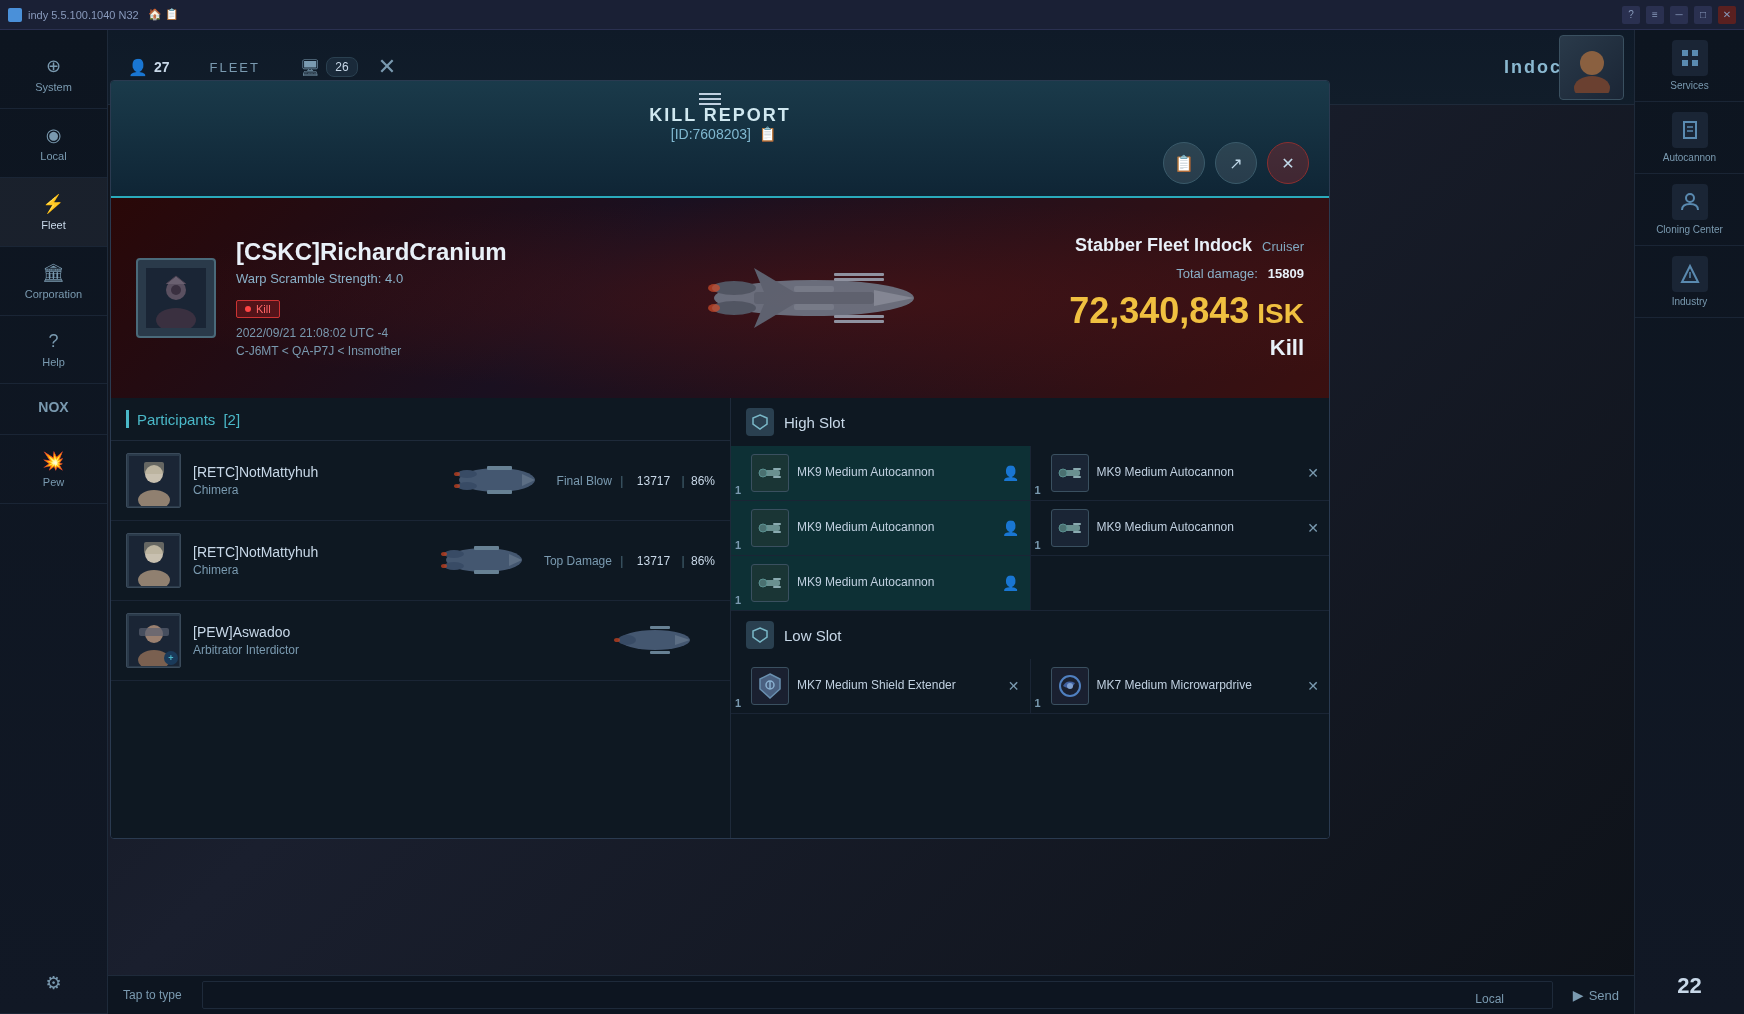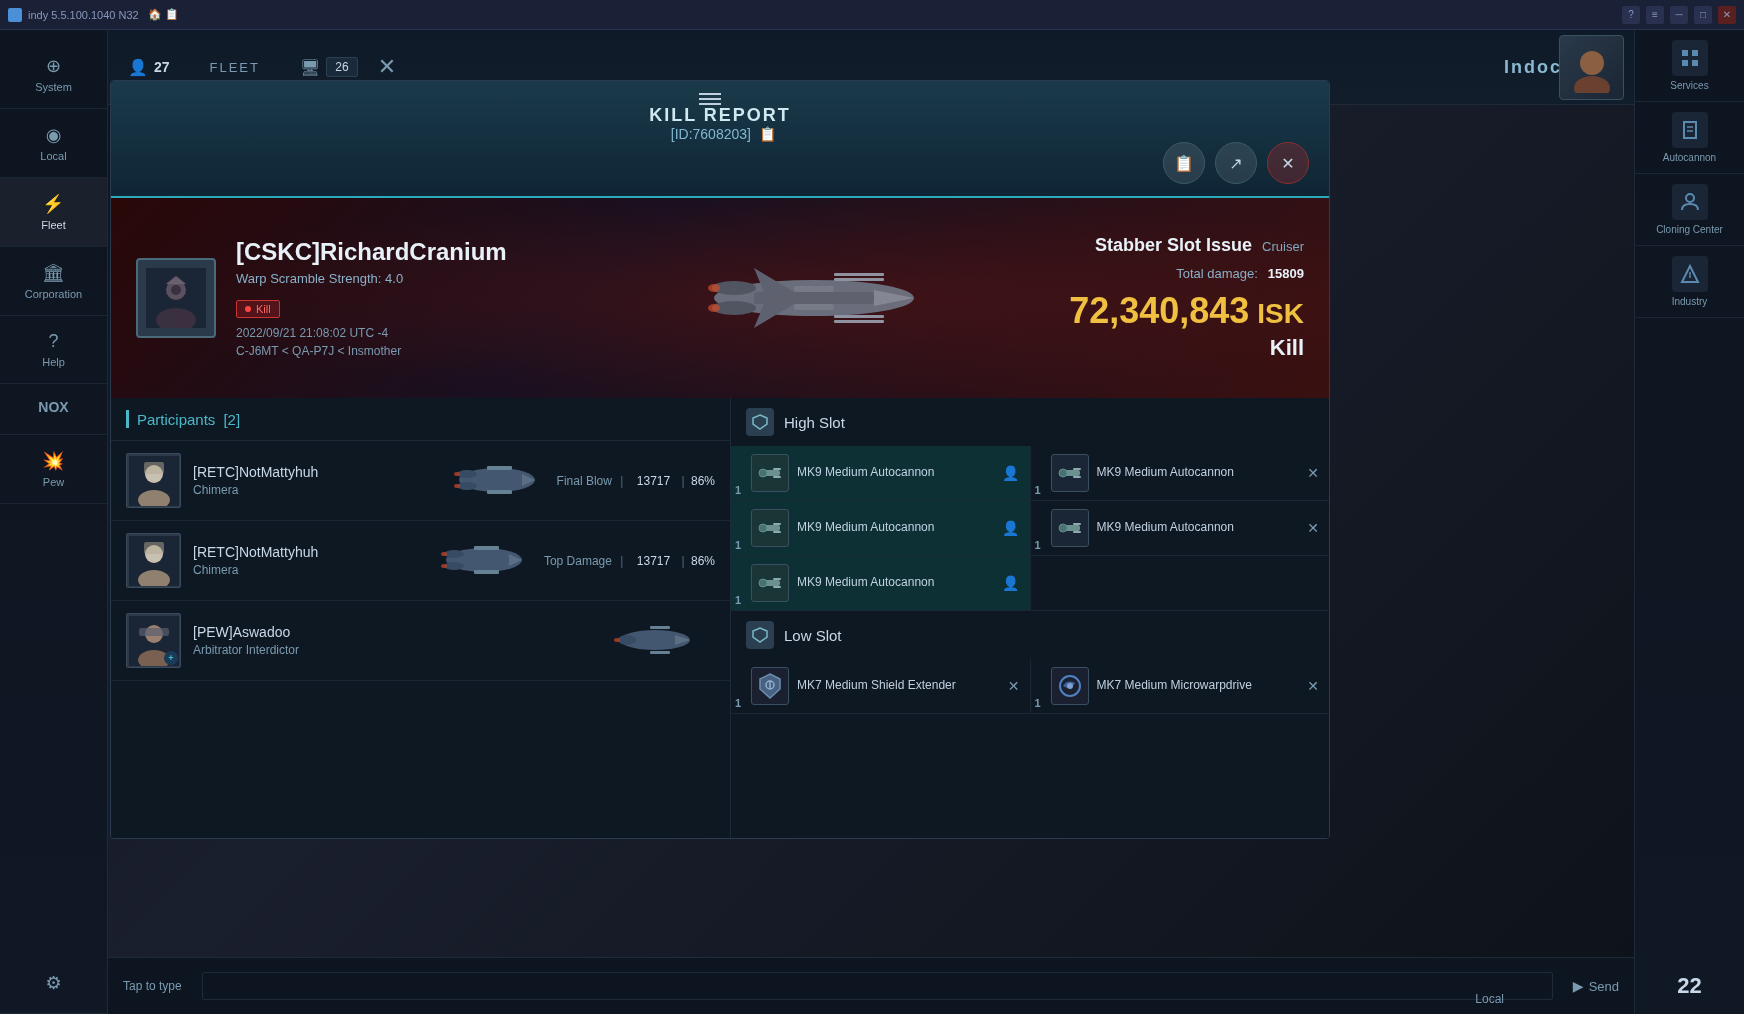--- a/index.html
+++ b/index.html
@@ -92,21 +92,21 @@
       border-left: 1px solid #1e2a3a;
       display: flex;
       flex-direction: column;
       align-items: center;
     }
 
     
     .bottom-bar {
       position: absolute;
       bottom: 0; left: 108px; right: 110px;
-      height: 57px;
+      height: 39px;
       background: #0d1520;
       border-top: 1px solid #1e2a3a;
       display: flex;
       align-items: center;
       padding: 0 15px;
       gap: 10px;
       margin-top: 24px;
     }
 
     .kill-report-modal {
@@ -487,21 +487,21 @@
       gap: 8px;
       margin: 0 20px;
     }
     .fleet-label { color: #7a9ab0; font-size: 13px; letter-spacing: 2px; }
     .count-badge {
       background: #1a2a3a;
       border: 1px solid #2a4050;
       color: #c8d8e8;
       font-size: 12px;
       padding: 2px 8px;
-      border-radius: 2px;
+      border-radius: 8px;
     }
     .screen-icon {
       color: #7a9ab0;
       font-size: 16px;
     }
 
     .participants-panel::-webkit-scrollbar,
     .slots-panel::-webkit-scrollbar { width: 4px; }
     .participants-panel::-webkit-scrollbar-track,
     .slots-panel::-webkit-scrollbar-track { background: #0a1018; }
@@ -702,21 +702,21 @@
           <rect x="20" y="-20" width="50" height="3" rx="1" fill="#aabaca"></rect>
           <rect x="20" y="-25" width="50" height="3" rx="1" fill="#aabaca"></rect>
           <rect x="20" y="17" width="50" height="3" rx="1" fill="#aabaca"></rect>
           <rect x="20" y="22" width="50" height="3" rx="1" fill="#aabaca"></rect>
         </g>
       </svg>
     </div>
 
     <div class="kill-stats">
       <div style="display:flex;align-items:baseline;gap:10px;justify-content:flex-end;margin-bottom:4px;">
-        <span class="ship-name">Stabber Slot Issue</span>
+        <span class="ship-name">Stabber Fleet Indock</span>
         <span class="ship-type">Cruiser</span>
       </div>
       <div style="display:flex;align-items:center;justify-content:flex-end;gap:10px;margin-bottom:10px;">
         <span class="damage-label">Total damage:</span>
         <span class="damage-value">15809</span>
       </div>
       <div style="display:flex;align-items:baseline;justify-content:flex-end;gap:8px;">
         <span class="isk-value">72,340,843</span>
         <span class="isk-unit">ISK</span>
       </div>

